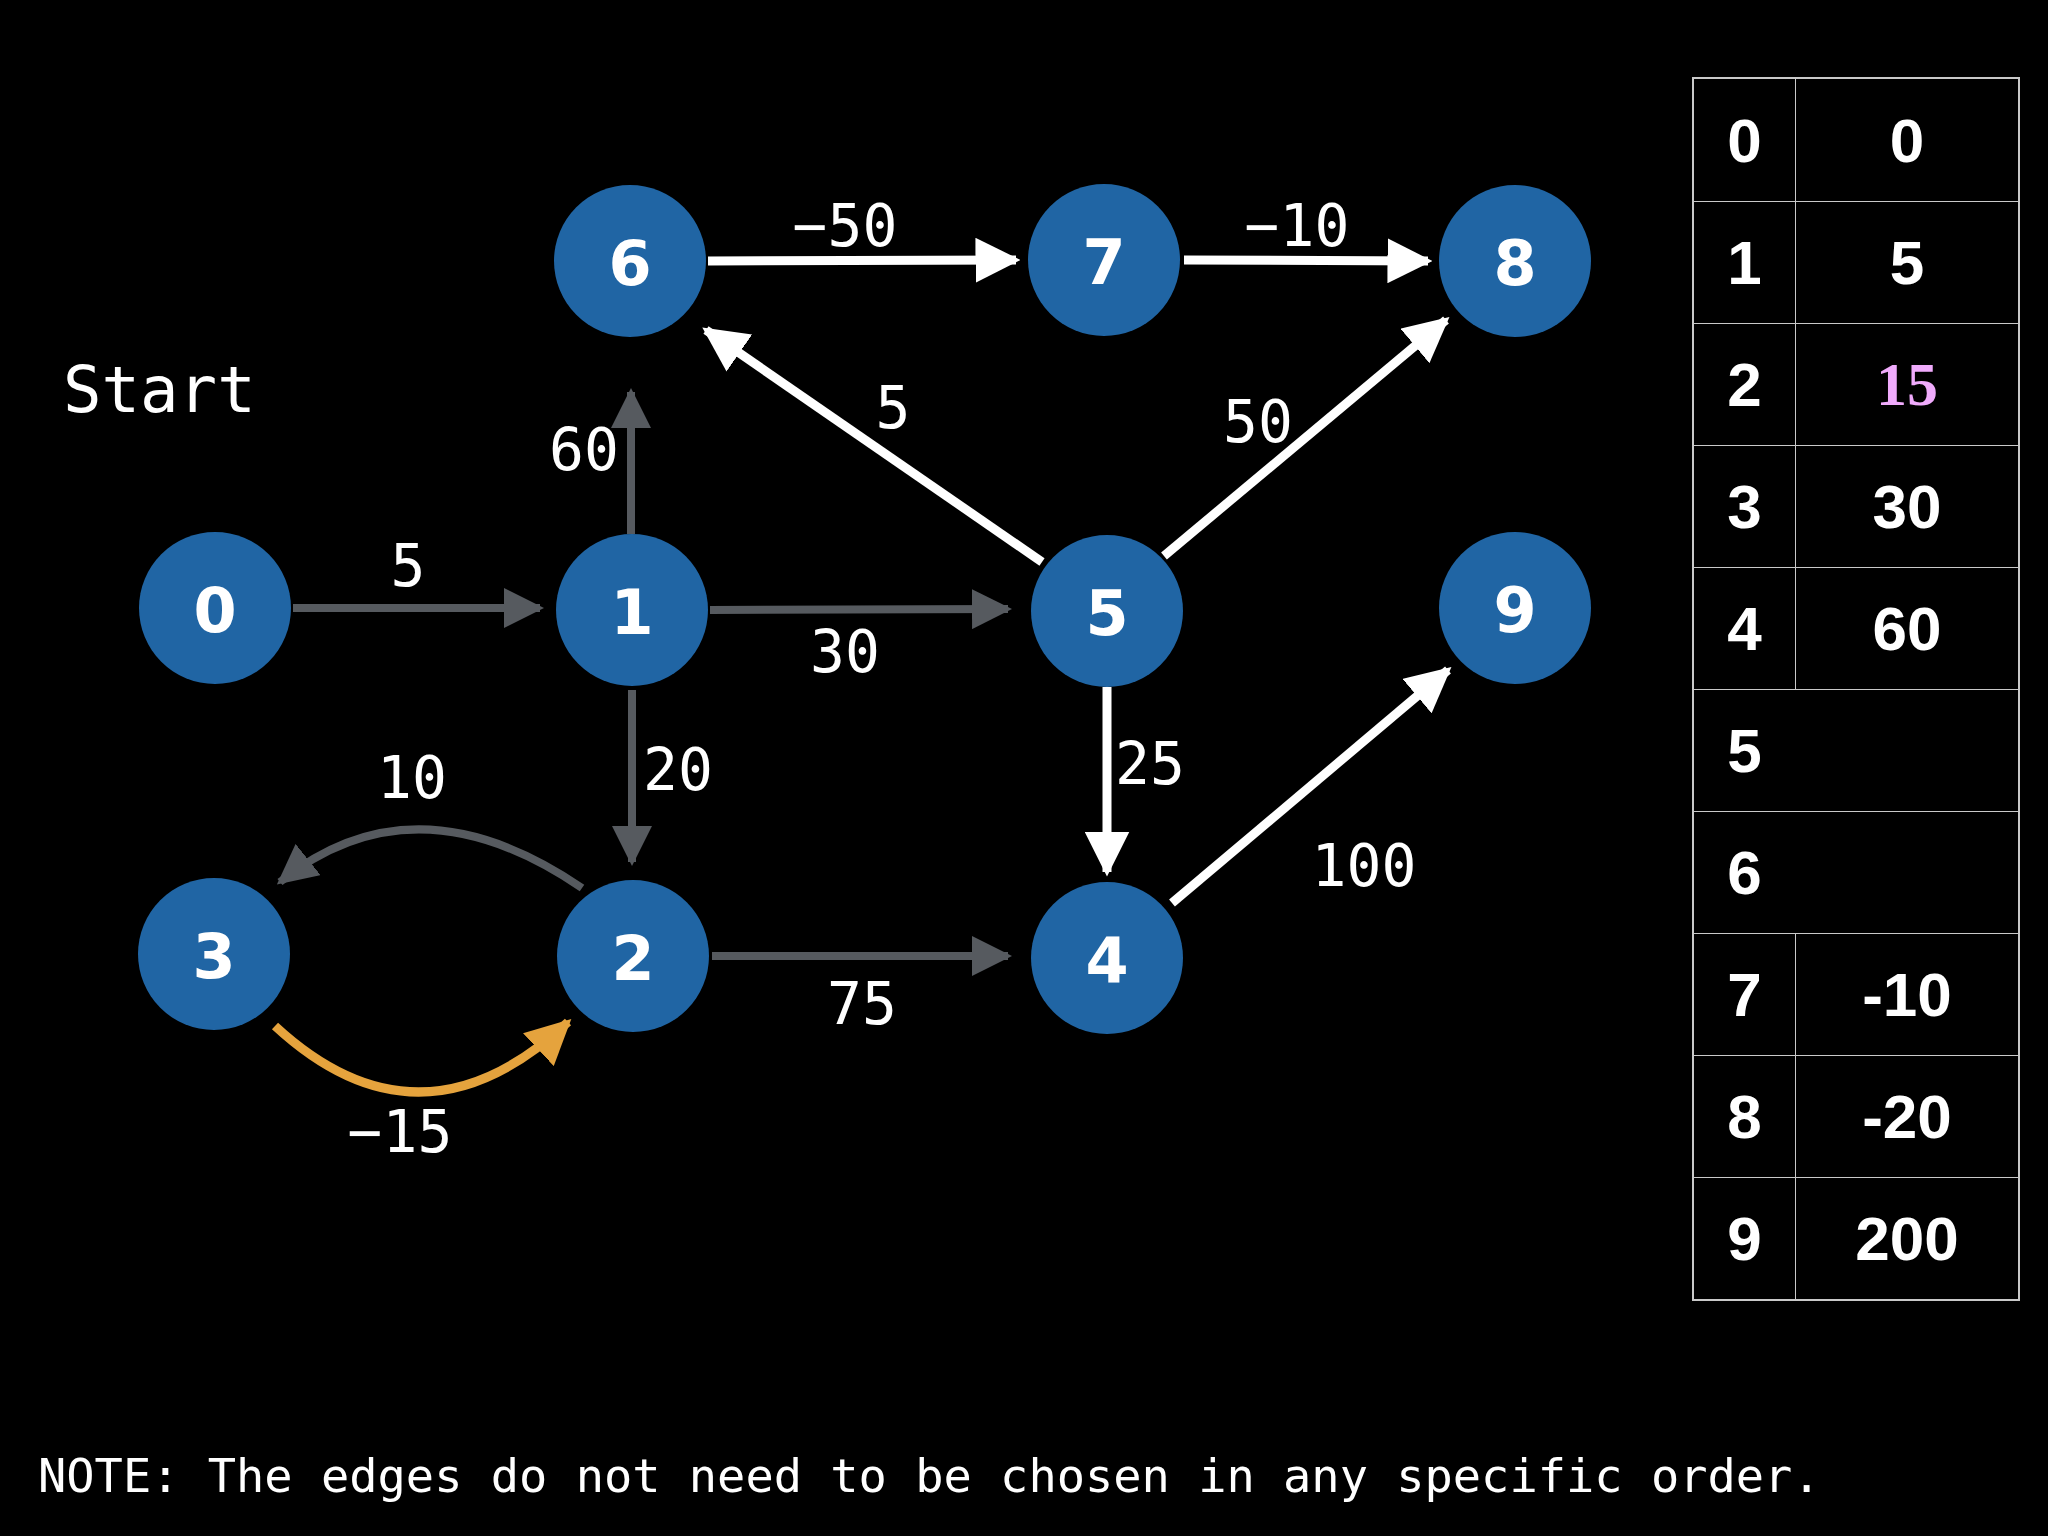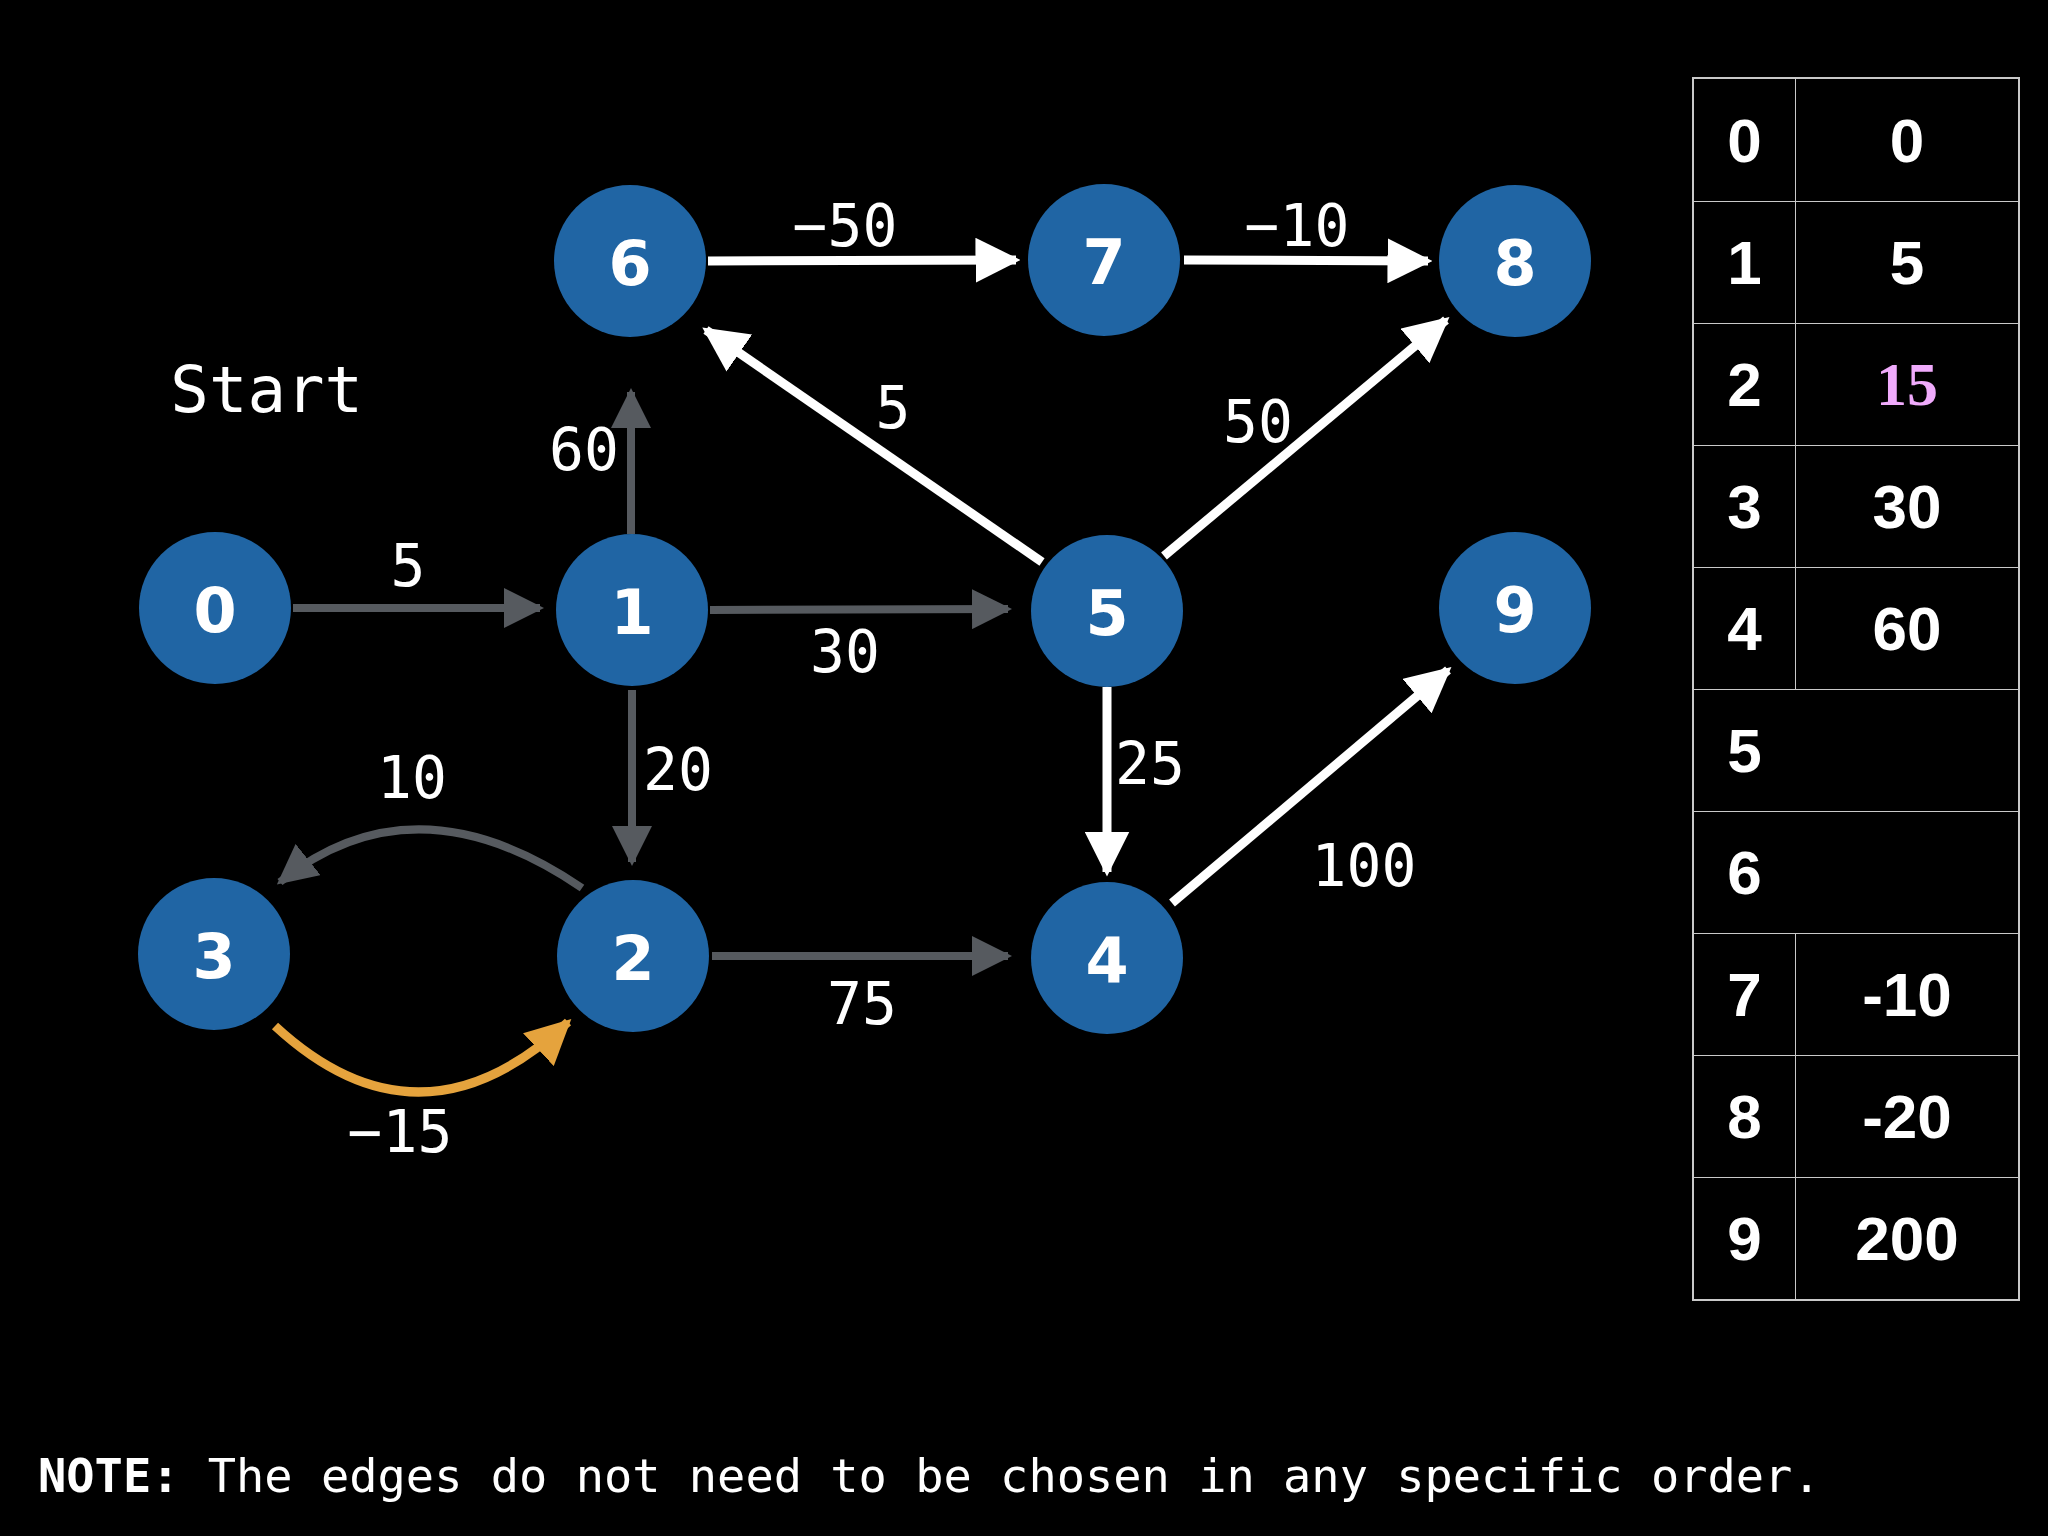--- a/index.html
+++ b/index.html
@@ -2,34 +2,34 @@
 <html><head>
 <meta charset="utf-8">
 <style>
   html,body{margin:0;padding:0;background:#000;}
   body{width:2048px;height:1536px;overflow:hidden;}
   .stage{position:relative;width:2048px;height:1536px;background:#000000;
          font-family:"DejaVu Sans Mono",monospace;}
   svg.graph{position:absolute;left:0;top:0;}
   .node-label{font-family:"DejaVu Sans",sans-serif;font-weight:bold;font-size:62px;}
   .edge-label{font-family:"DejaVu Sans Mono",monospace;font-size:58px;}
-  .start-label{position:absolute;left:63px;top:348px;width:300px;text-align:right;
+  .start-label{position:absolute;left:63px;top:348px;width:300px;text-align:left;
                color:#ffffff;font-size:64px;line-height:84px;font-family:"DejaVu Sans Mono",monospace;}
   .dist-table{position:absolute;left:1692px;top:77px;width:328px;
               border:2px solid #c9c9c9;box-sizing:border-box;
               font-family:"Liberation Sans",sans-serif;font-weight:bold;color:#ffffff;}
   .dist-row{display:flex;height:122px;box-sizing:border-box;border-top:1.5px solid #c9c9c9;}
   .dist-row:first-child{border-top:none;}
   .dist-cell{display:flex;align-items:center;justify-content:center;
              font-size:62px;box-sizing:border-box;}
   .dist-cell.node-col{width:101px;}
   .dist-cell.value-col{flex:1;border-left:1.5px solid #c9c9c9;}
   .note{position:absolute;left:38px;top:1448px;color:#ffffff;font-size:47px;
         font-family:"DejaVu Sans Mono",monospace;white-space:pre;}
-  .note .bold{font-weight:bold;}
+  .note .bold{font-weight:normal;}
 </style>
 </head>
 <body>
 
 <div class="stage">
 
   <svg class="graph" id="graph-canvas" width="2048" height="1536" viewBox="0 0 2048 1536">
     <defs>
       <marker id="arrow-gray" viewBox="0 0 10 10" refX="9" refY="5" markerWidth="5" markerHeight="5" orient="auto" markerUnits="strokeWidth">
         <path d="M0,0 L10,5 L0,10 Z" fill="#565a5f"></path>

